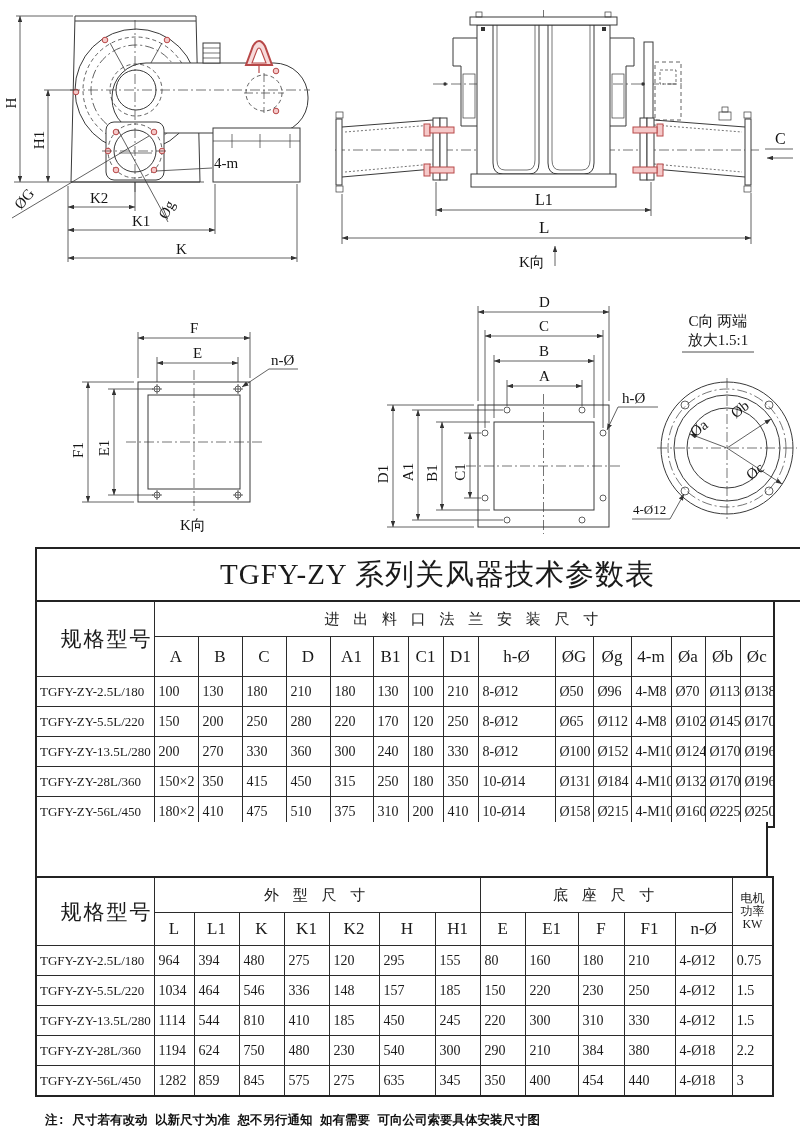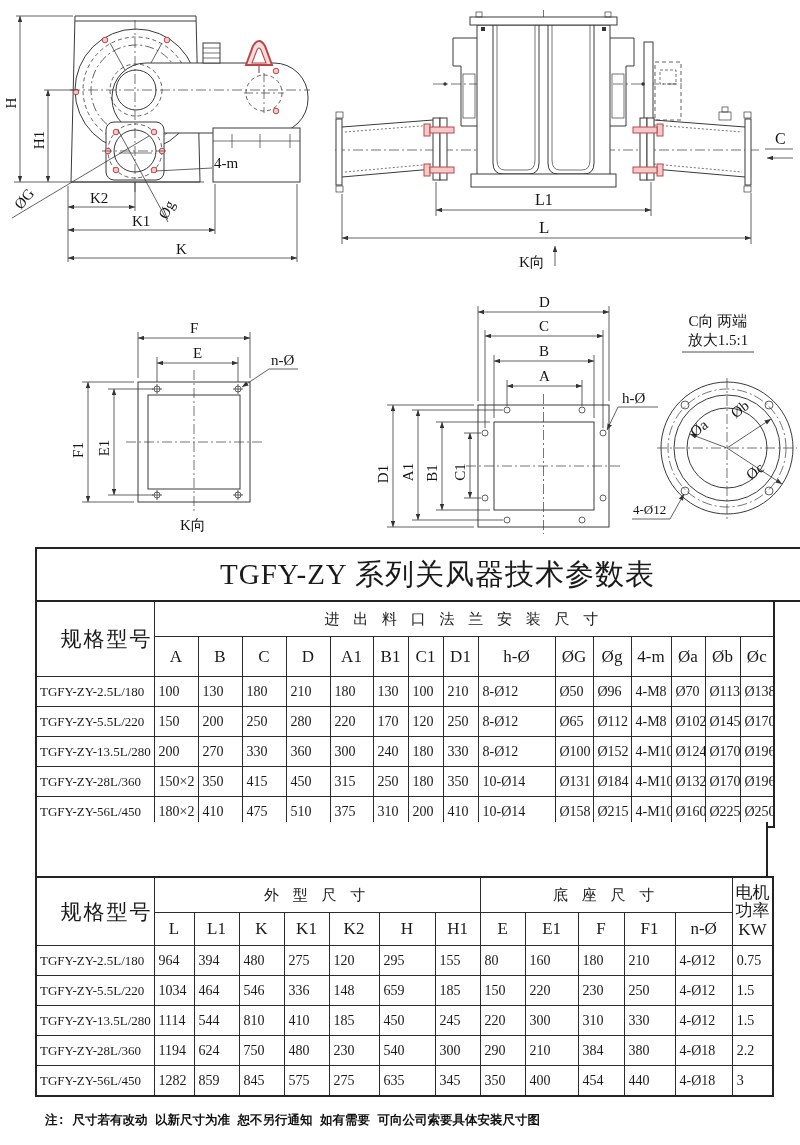--- a/index.html
+++ b/index.html
@@ -29,21 +29,21 @@
   }
   table.spec{border:2px solid #232323;}
   #t1{top:600px;width:733px;}
   #t2{top:876px;width:733px;}
   .model-head{font-size:21px;letter-spacing:2px;text-align:right;}
   .group-head{font-size:15px;font-weight:bold;letter-spacing:5px;text-align:center;height:32px;}
   .col-head{font-size:17px;text-align:center;height:37px;}
   #t2 .col-head{height:30px;}
   tbody td{font-size:14px;height:29px;padding:0 0 0 4px;text-align:left;}
   tbody td.model{font-size:13px;padding-left:3px;}
-  .motor-head{font-size:17px;line-height:1.08;text-align:center;padding:0 1px;}
+  .motor-head{font-size:12px;line-height:1.08;text-align:center;padding:0 1px;}
   .gap-band{
     position:absolute;left:35px;top:822px;width:729px;height:54px;
     border-left:2px solid #232323;border-right:2px solid #232323;background:#fff;
   }
   .footnote{
     position:absolute;left:45px;top:1112px;font-family:Liberation Mono, monospace;
     font-weight:bold;font-size:12.5px;color:#111;
   }
 </style>
 </head>
@@ -568,21 +568,21 @@
         <td>4-Ø12</td>
         <td>0.75</td>
       </tr>
       <tr>
         <td class="model">TGFY-ZY-5.5L/220</td>
         <td>1034</td>
         <td>464</td>
         <td>546</td>
         <td>336</td>
         <td>148</td>
-        <td>659</td>
+        <td>157</td>
         <td>185</td>
         <td>150</td>
         <td>220</td>
         <td>230</td>
         <td>250</td>
         <td>4-Ø12</td>
         <td>1.5</td>
       </tr>
       <tr>
         <td class="model">TGFY-ZY-13.5L/280</td>

